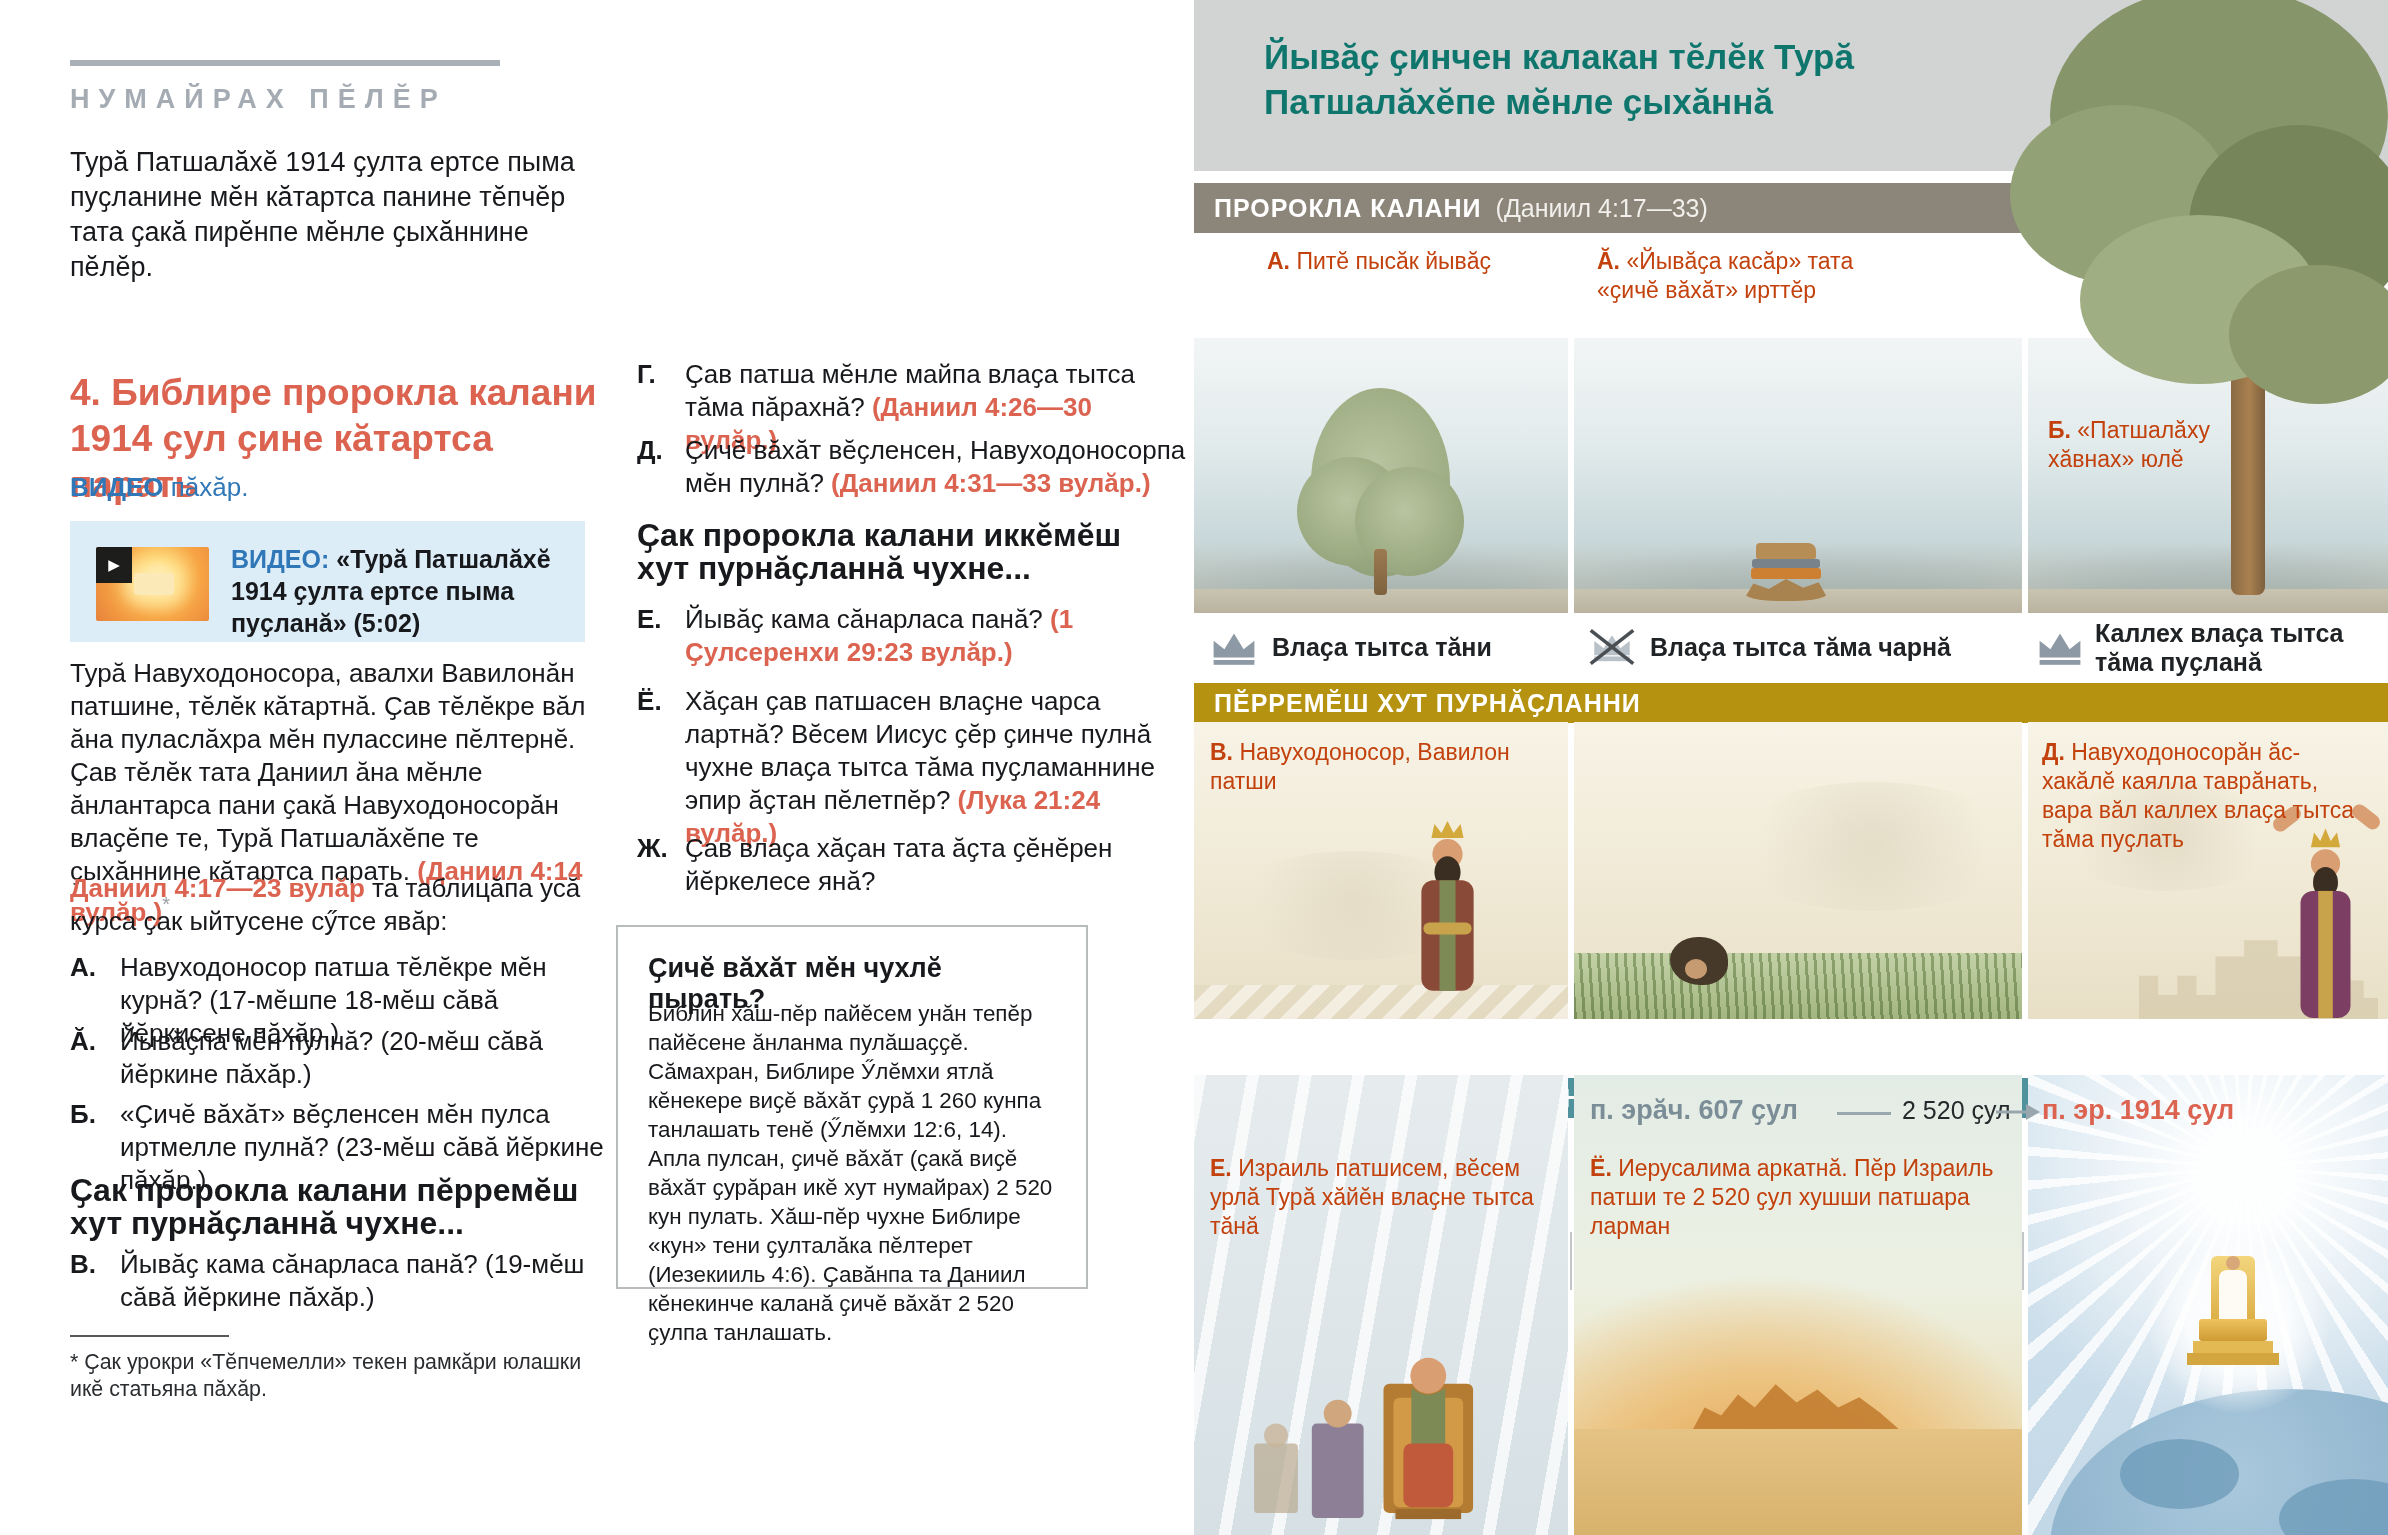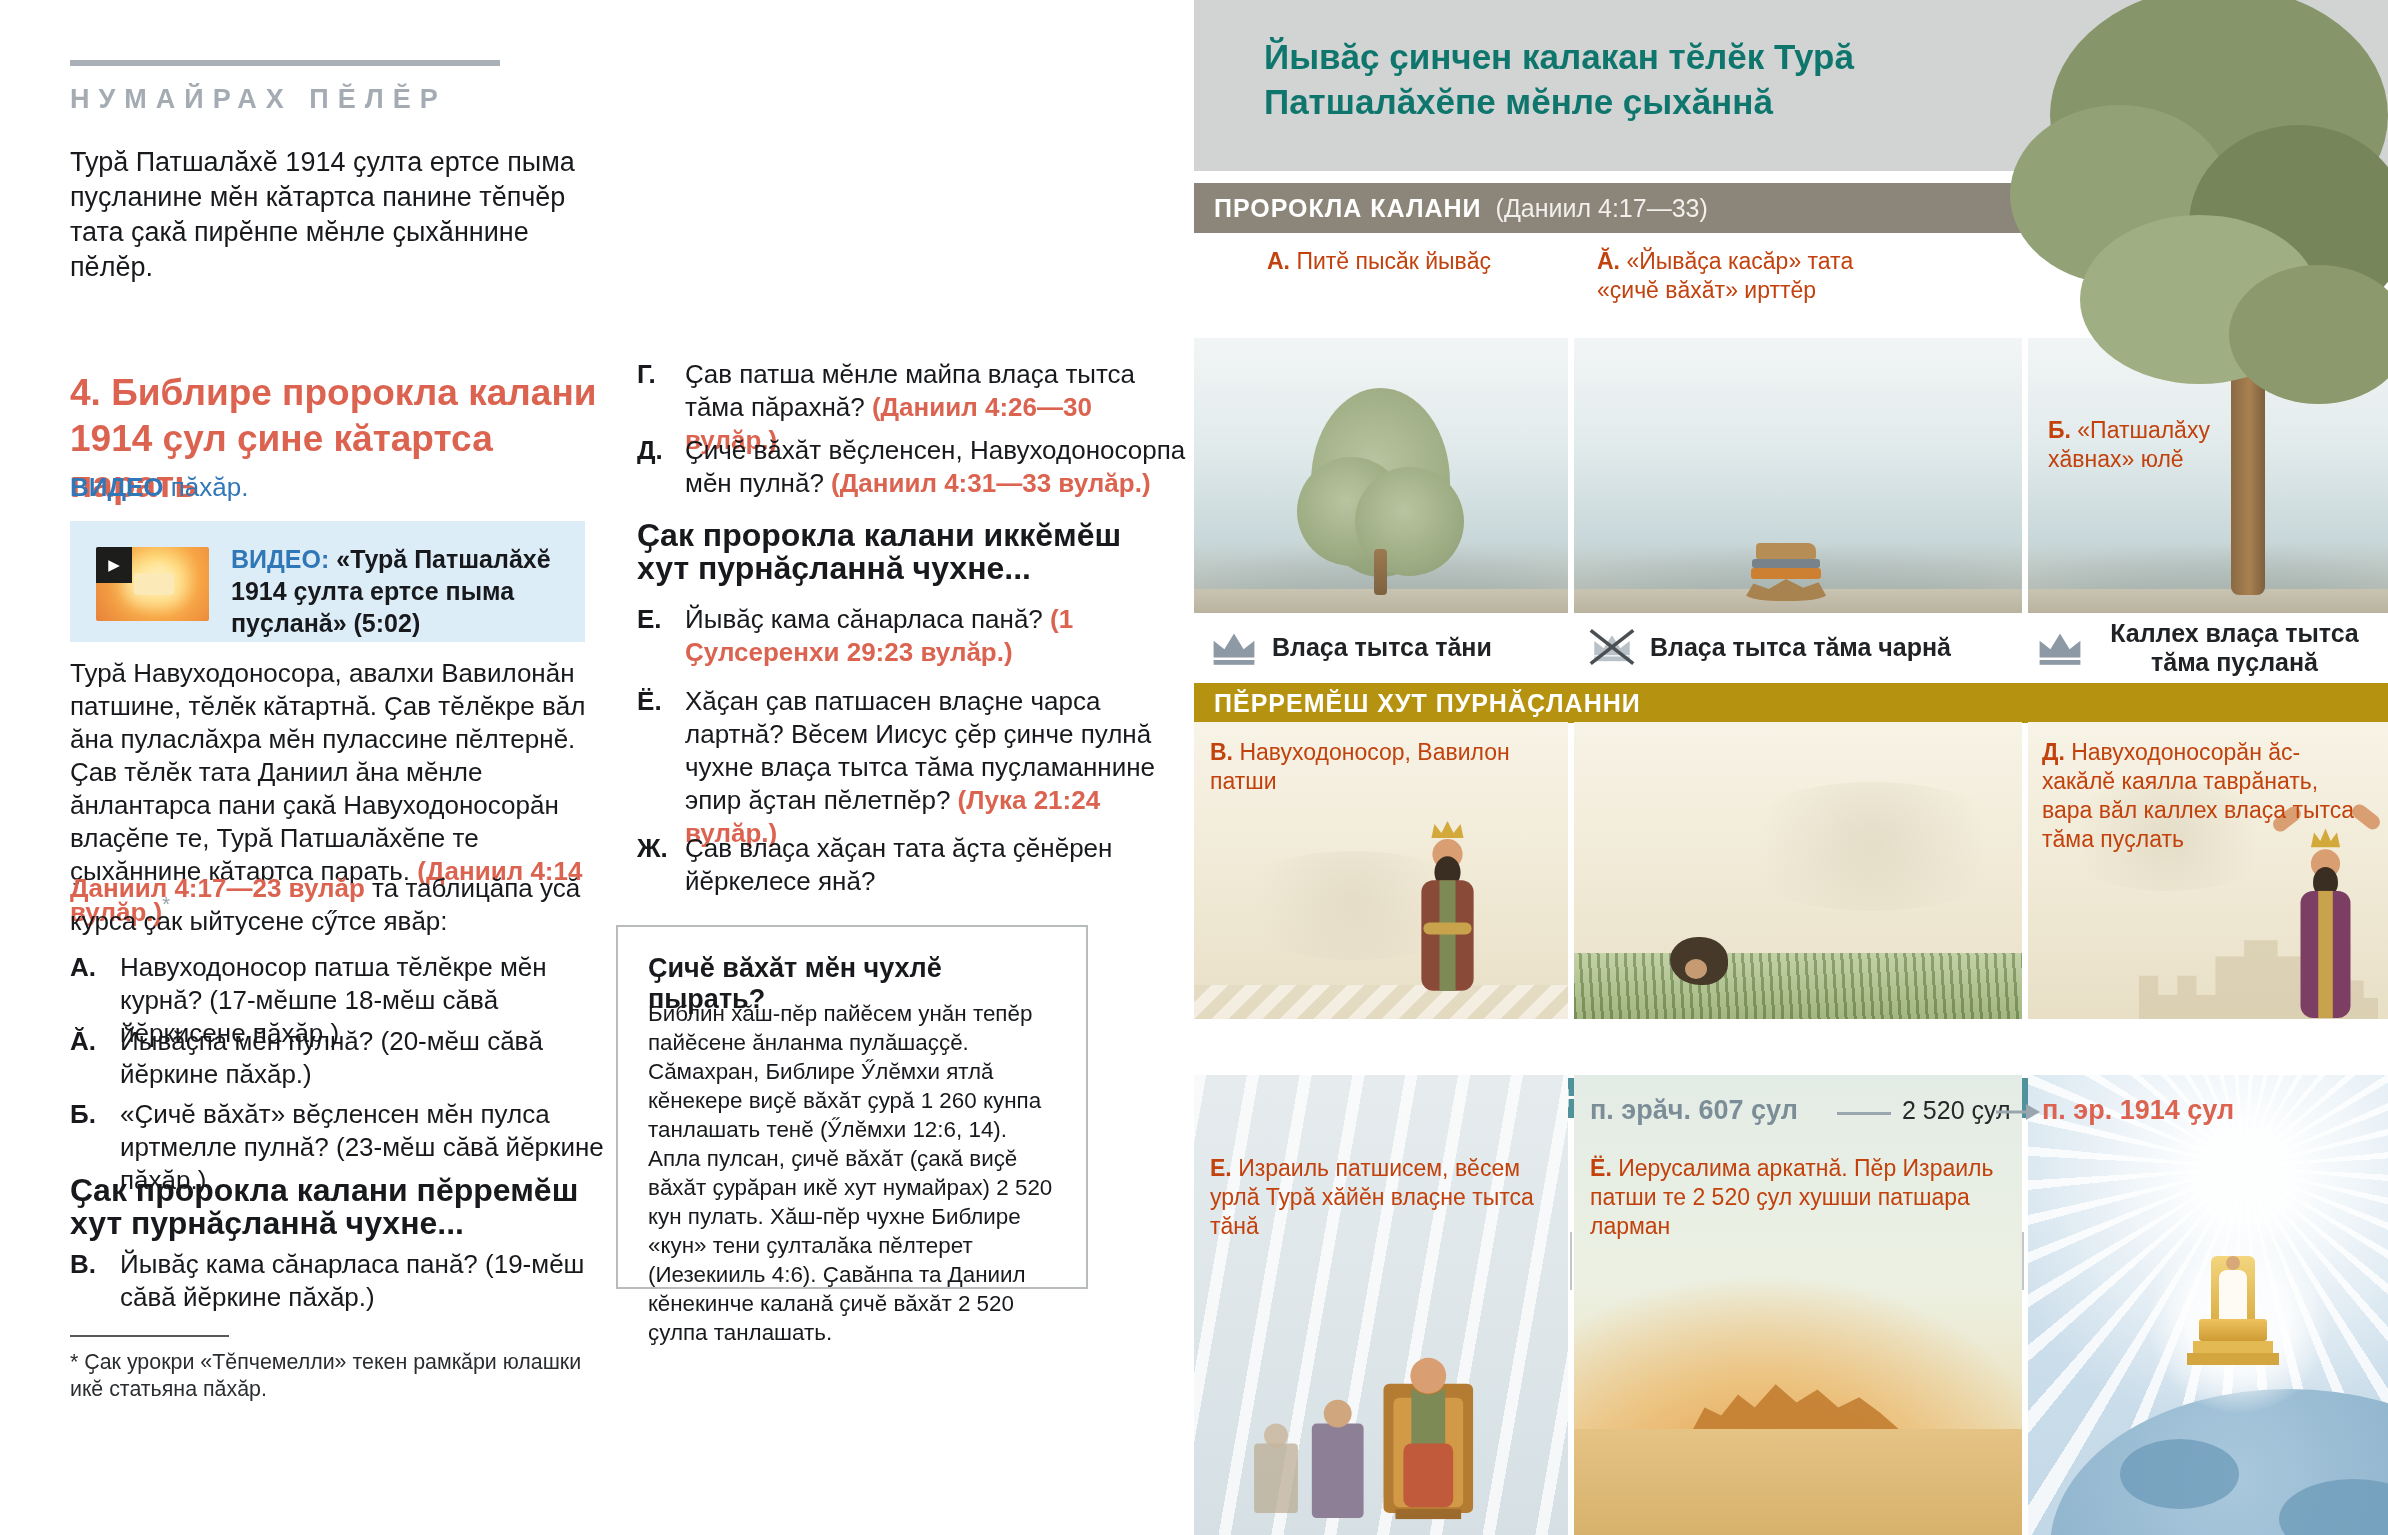--- a/index.html
+++ b/index.html
@@ -262,21 +262,21 @@
             <line x1="40" y1="4" x2="4" y2="32" stroke="#4a4f54" stroke-width="3"></line>
           </svg>
       </div>
       <div class="abs leg-txt" style="left:456px;top:20px;">Влаҫа тытса тӑма чарнӑ</div>
       <div class="abs" style="left:842px;top:16px;">
         <svg width="48" height="38" viewBox="0 0 40 30">
             <path d="M3 23 L3 9 L12 16 L20 3 L28 16 L37 9 L37 23 Z" fill="#8d9aa5"></path>
             <rect x="3" y="25" width="34" height="4" fill="#8d9aa5"></rect>
           </svg>
       </div>
-      <div class="abs leg-txt" style="left:901px;top:6px;width:279px;text-align:center;">Каллех влаҫа тытса тӑма пуҫланӑ</div>
+      <div class="abs leg-txt" style="left:901px;top:6px;width:279px;">Каллех влаҫа тытса тӑма пуҫланӑ</div>
     </div>
 
     <div class="abs band band2"><span>ПӖРРЕМӖШ ХУТ ПУРНӐҪЛАННИ</span></div>
 
     <div class="abs r2bg" id="r2c1">
       <div class="cloud" style="left:30px;top:129px;width:259px;height:109px;"></div>
       <div class="abs zigzag"></div>
       <div class="abs" style="left:189px;top:96px;">
         <svg width="129" height="201" viewBox="0 0 120 200">
           <polygon points="44,20 76,20 73,6 66,15 60,3 54,15 47,6" fill="#d4a93c"></polygon>

